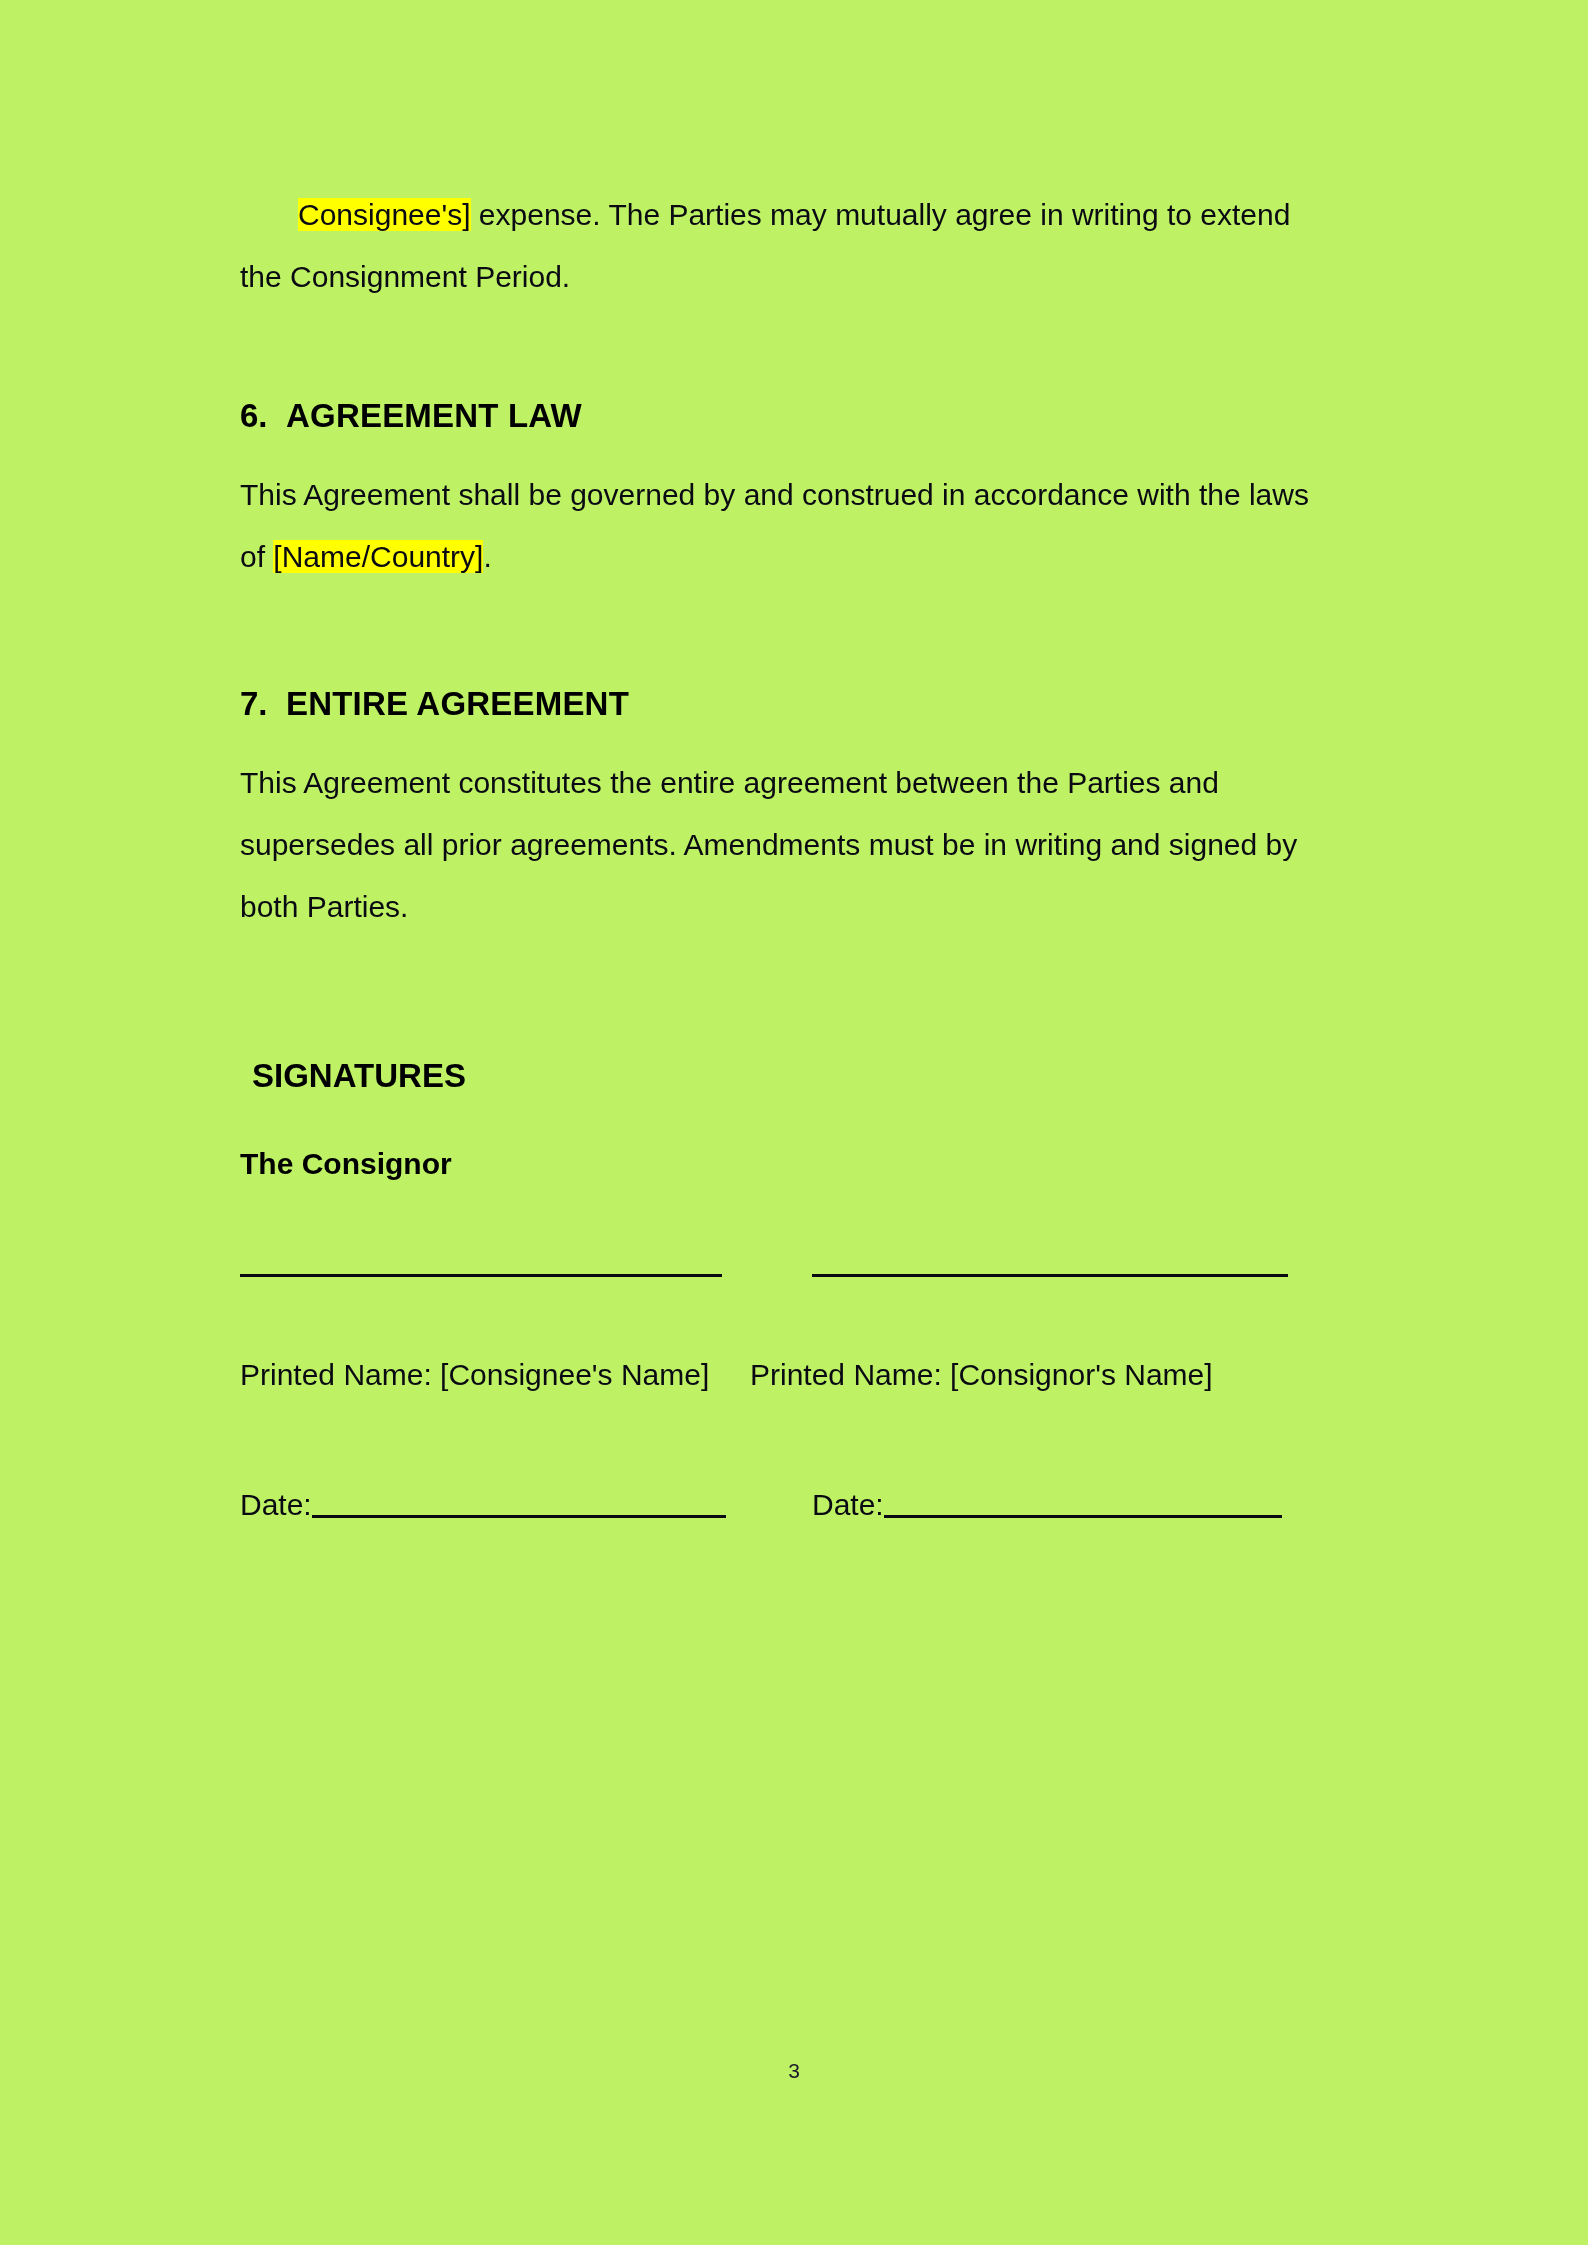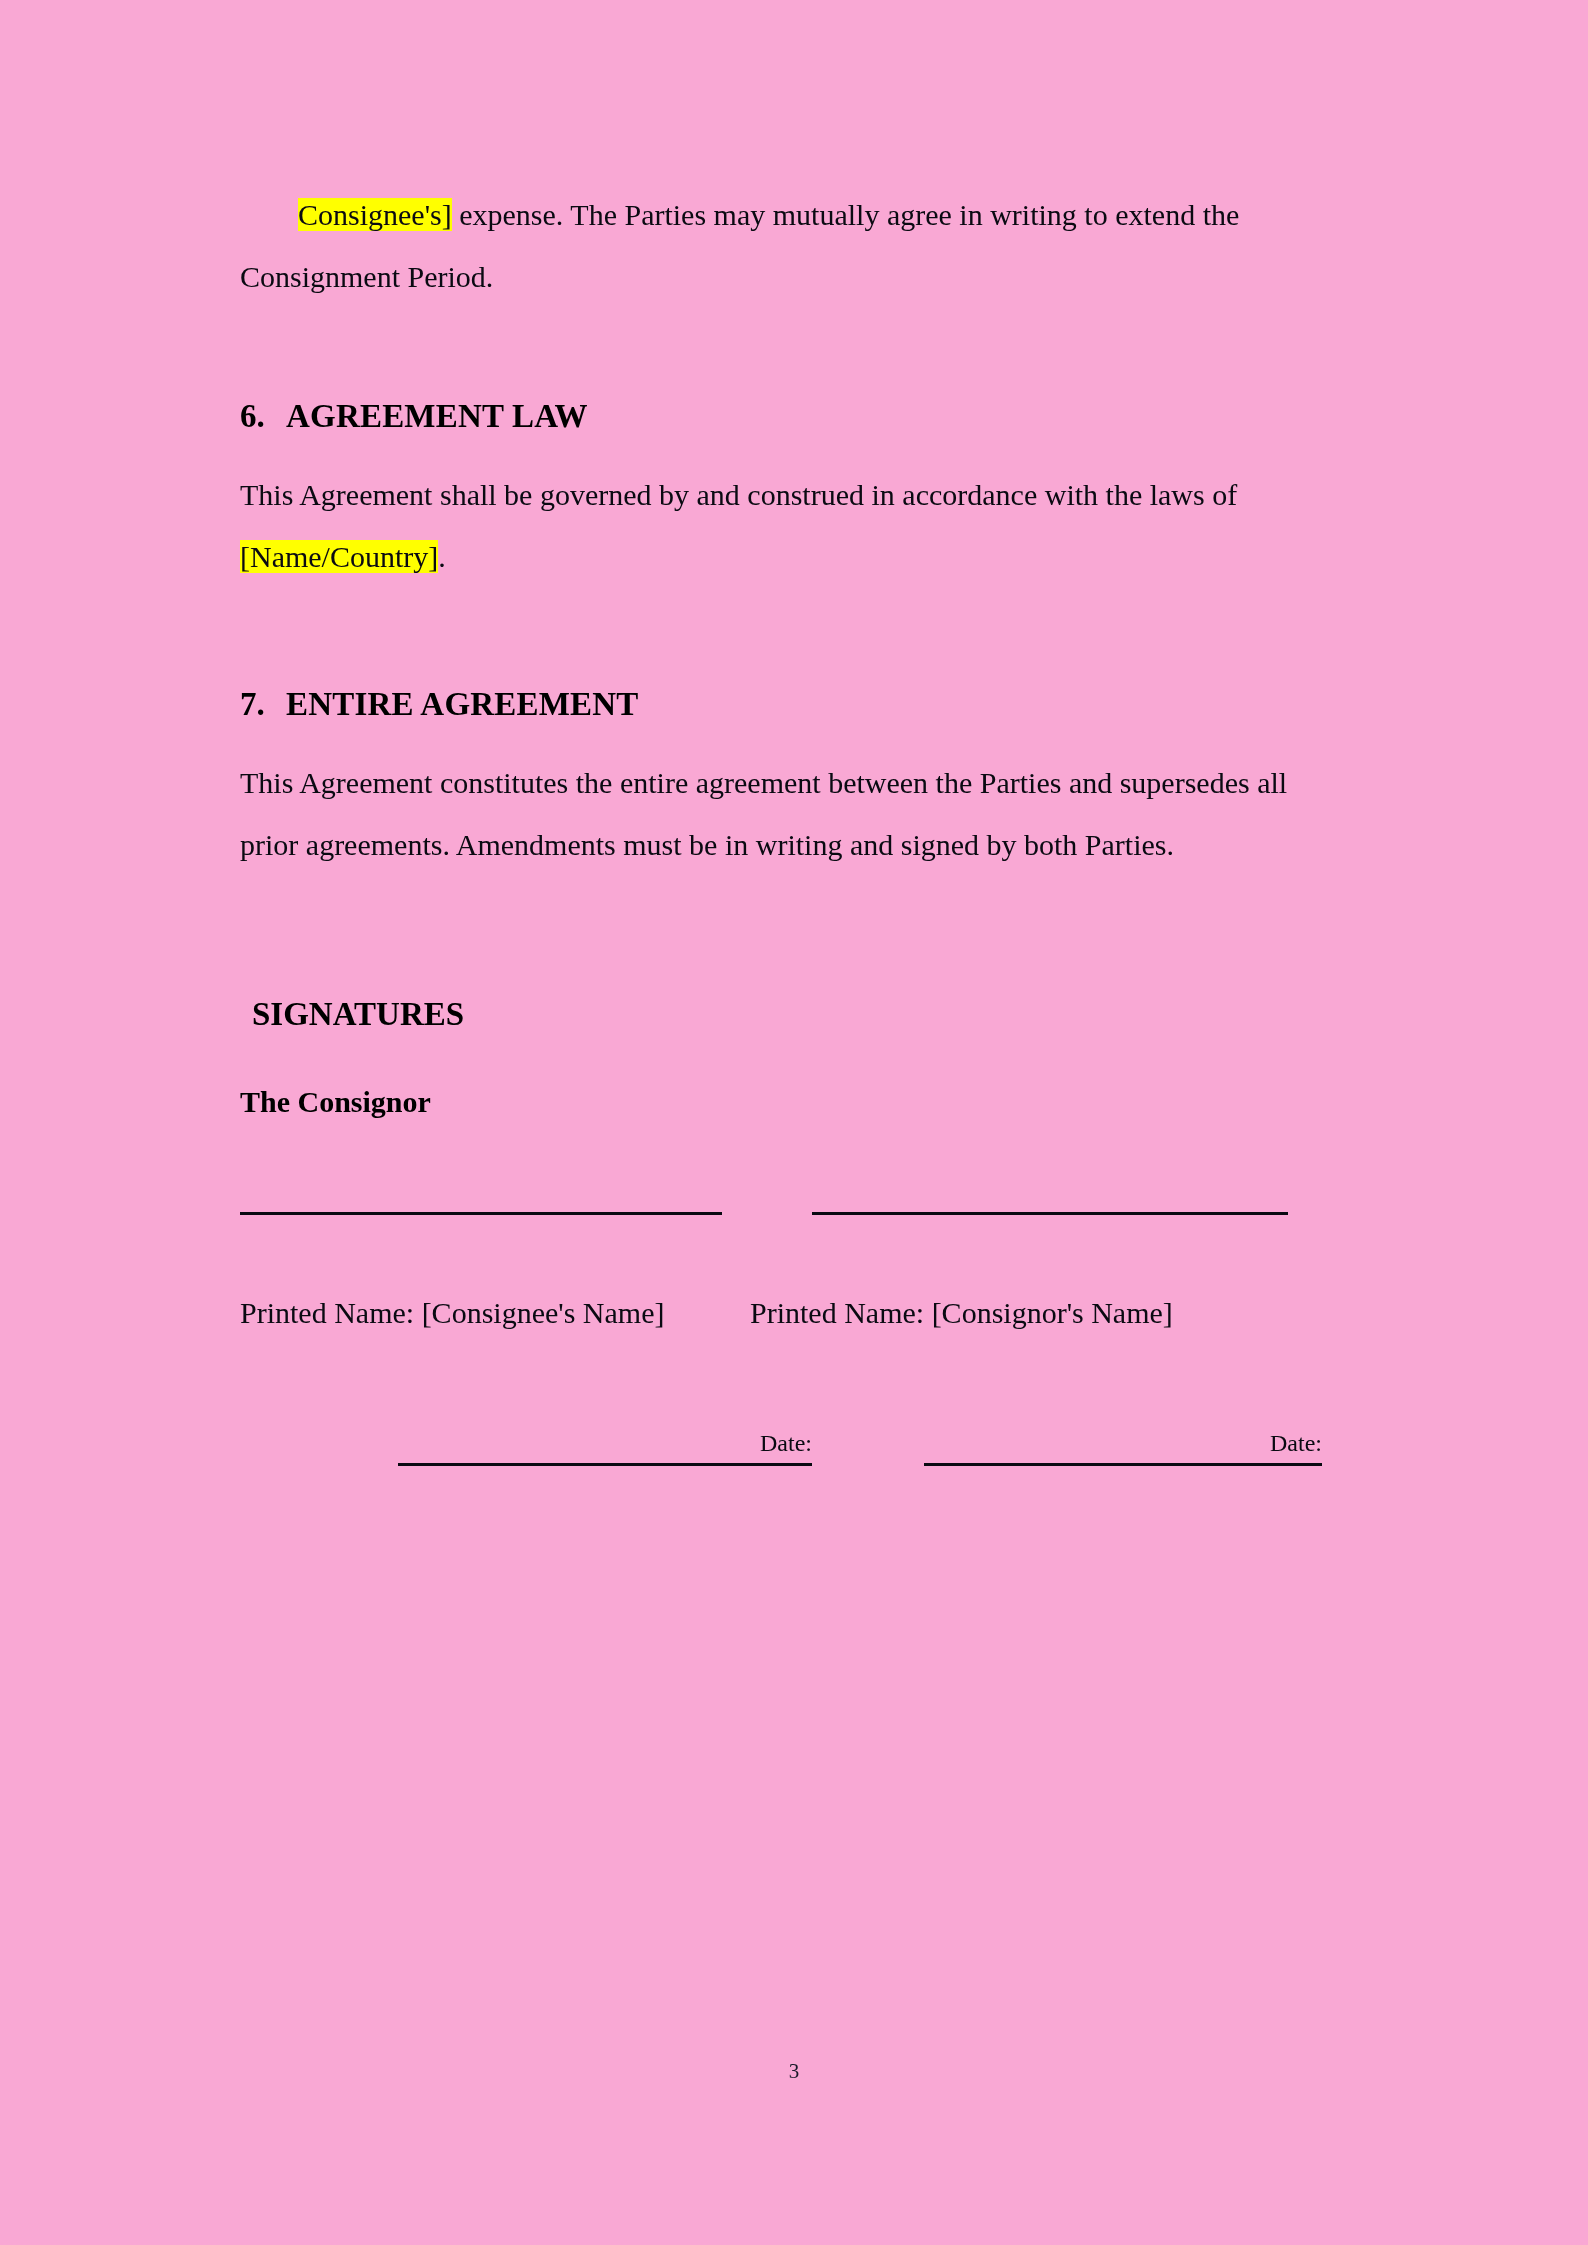--- a/index.html
+++ b/index.html
@@ -4,22 +4,22 @@
 <style>
   html, body {
     margin: 0;
     padding: 0;
     background: #ffffff;
   }
   .page {
     position: relative;
     width: 1588px;
     height: 2245px;
-    background: #f9a8d4;
-    font-family: Liberation Serif, serif;
+    background: #bef264;
+    font-family: Liberation Sans, sans-serif;
     color: #000000;
     overflow: hidden;
   }
   .content {
     position: absolute;
     left: 240px;
     top: 0;
     width: 1082px;
   }
 
@@ -99,27 +99,26 @@
   .sig-line.l-right { width: 476px; }
 
   .printed-name {
     font-size: 30px;
     line-height: 40px;
     white-space: nowrap;
     color: #0a0a12;
   }
 
   .date-line {
-    font-size: 24px;
+    font-size: 30px;
     line-height: 40px;
     color: #0a0a12;
     display: flex;
     align-items: flex-end;
     white-space: nowrap;
-    flex-direction: column;
   }
   .date-label { flex: 0 0 auto; }
   .date-rule {
     display: inline-block;
     height: 3px;
     background: #0a0a12;
     margin-bottom: 7px;
   }
   .date-rule.r-left  { width: 414px; }
   .date-rule.r-right { width: 398px; }

